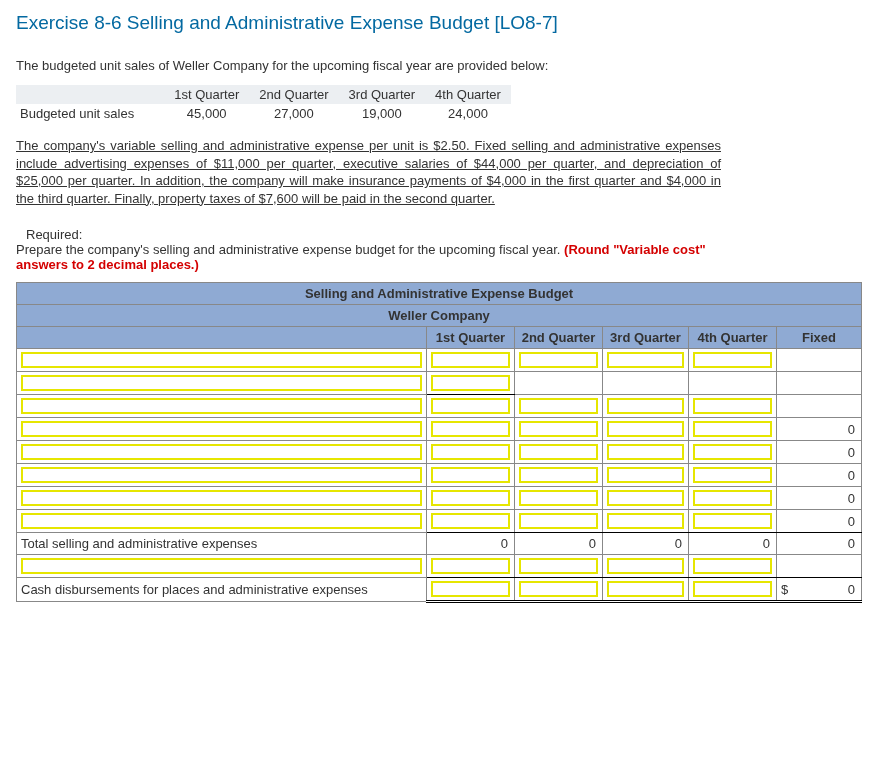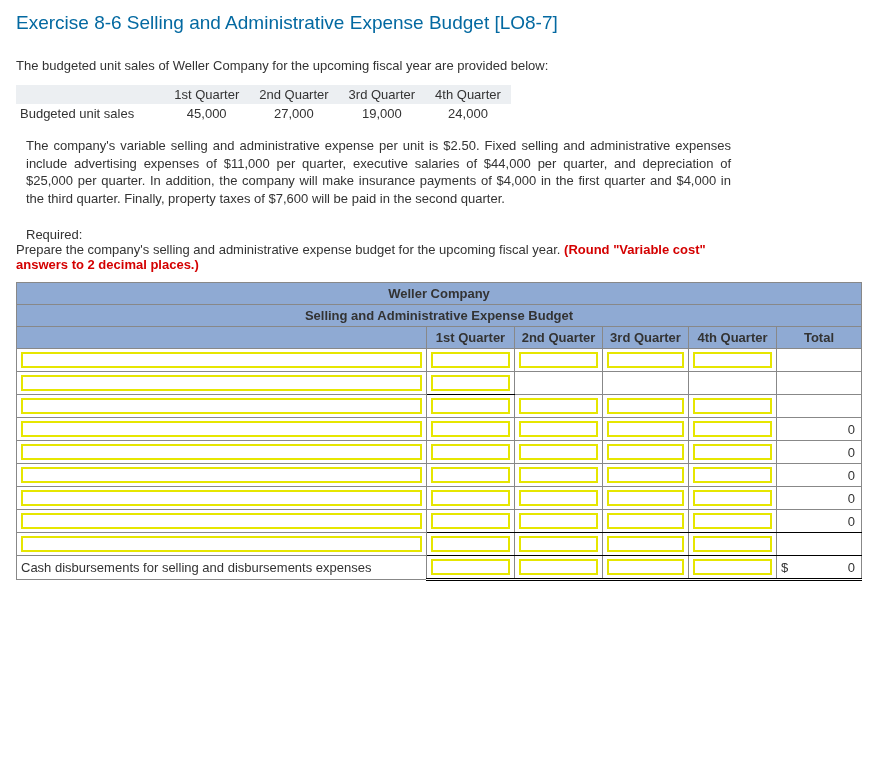--- a/index.html
+++ b/index.html
@@ -35,22 +35,23 @@
     padding-left: 4px;
     padding-right: 30px;
   }
   table.small-table tr.hdr td {
     background: #eceff2;
   }
 
   p.body-text {
     text-align: justify;
     width: 705px;
-    margin: 0 0 20px 10px;
+    margin: 0 0 20px 0;
     line-height: 1.35;
+    text-decoration: underline;
   }
 
   .req-label { font-weight: normal; margin-left: 10px; }
   .red-note { color: #d40000; font-weight: bold; }
 
   
   table.budget {
     border-collapse: collapse;
     width: 845px;
     margin-top: 10px;
@@ -137,32 +138,32 @@
   <colgroup>
     <col style="width:410px">
     <col style="width:88px">
     <col style="width:88px">
     <col style="width:86px">
     <col style="width:88px">
     <col style="width:85px">
   </colgroup>
   <tbody>
       <tr>
+        <td colspan="6" class="blue-hdr">Selling and Administrative Expense Budget</td>
+      </tr>
+  <tr>
         <td colspan="6" class="blue-hdr">Weller  Company</td>
-      </tr>
-  <tr>
-        <td colspan="6" class="blue-hdr">Selling and Administrative Expense Budget</td>
       </tr>
   <tr>
     <td class="blue-hdr"></td>
     <td class="col-hdr">1st Quarter</td>
     <td class="col-hdr">2nd Quarter</td>
     <td class="col-hdr">3rd Quarter</td>
     <td class="col-hdr">4th Quarter</td>
-    <td class="col-hdr">Total</td>
+    <td class="col-hdr">Fixed</td>
   </tr>
 
   <tr>
     <td class="input-cell-solo">
           <div class="yc"></div>
         </td>
     <td class="input-cell-solo">
           <div class="yc"></div>
         </td>
     <td class="input-cell-solo">
@@ -293,20 +294,28 @@
     <td style="border-bottom:1px solid #000;" class="input-cell-solo">
           <div class="yc"></div>
         </td>
     <td style="border-bottom:1px solid #000;" class="input-cell-solo">
           <div class="yc"></div>
         </td>
     <td class="num" style="border-bottom:1px solid #000;">0</td>
   </tr>
 
 
+  <tr>
+    <td class="label">Total selling and administrative expenses</td>
+    <td class="num">0</td>
+    <td class="num">0</td>
+    <td class="num">0</td>
+    <td class="num">0</td>
+    <td class="num">0</td>
+  </tr>
 
   <tr>
     <td class="input-cell-solo">
           <div class="yc"></div>
         </td>
     <td style="border-bottom:1px solid #000;" class="input-cell-solo">
           <div class="yc"></div>
         </td>
     <td style="border-bottom:1px solid #000;" class="input-cell-solo">
           <div class="yc"></div>
@@ -314,21 +323,21 @@
     <td style="border-bottom:1px solid #000;" class="input-cell-solo">
           <div class="yc"></div>
         </td>
     <td style="border-bottom:1px solid #000;" class="input-cell-solo">
           <div class="yc"></div>
         </td>
     <td style="border-bottom:1px solid #000;"></td>
   </tr>
 
   <tr>
-    <td class="label">Cash disbursements for selling and disbursements expenses</td>
+    <td class="label">Cash disbursements for places and administrative expenses</td>
     <td style="border-bottom:3px double #000;" class="input-cell-solo">
           <div class="yc"></div>
         </td>
     <td style="border-bottom:3px double #000;" class="input-cell-solo">
           <div class="yc"></div>
         </td>
     <td style="border-bottom:3px double #000;" class="input-cell-solo">
           <div class="yc"></div>
         </td>
     <td style="border-bottom:3px double #000;" class="input-cell-solo">

